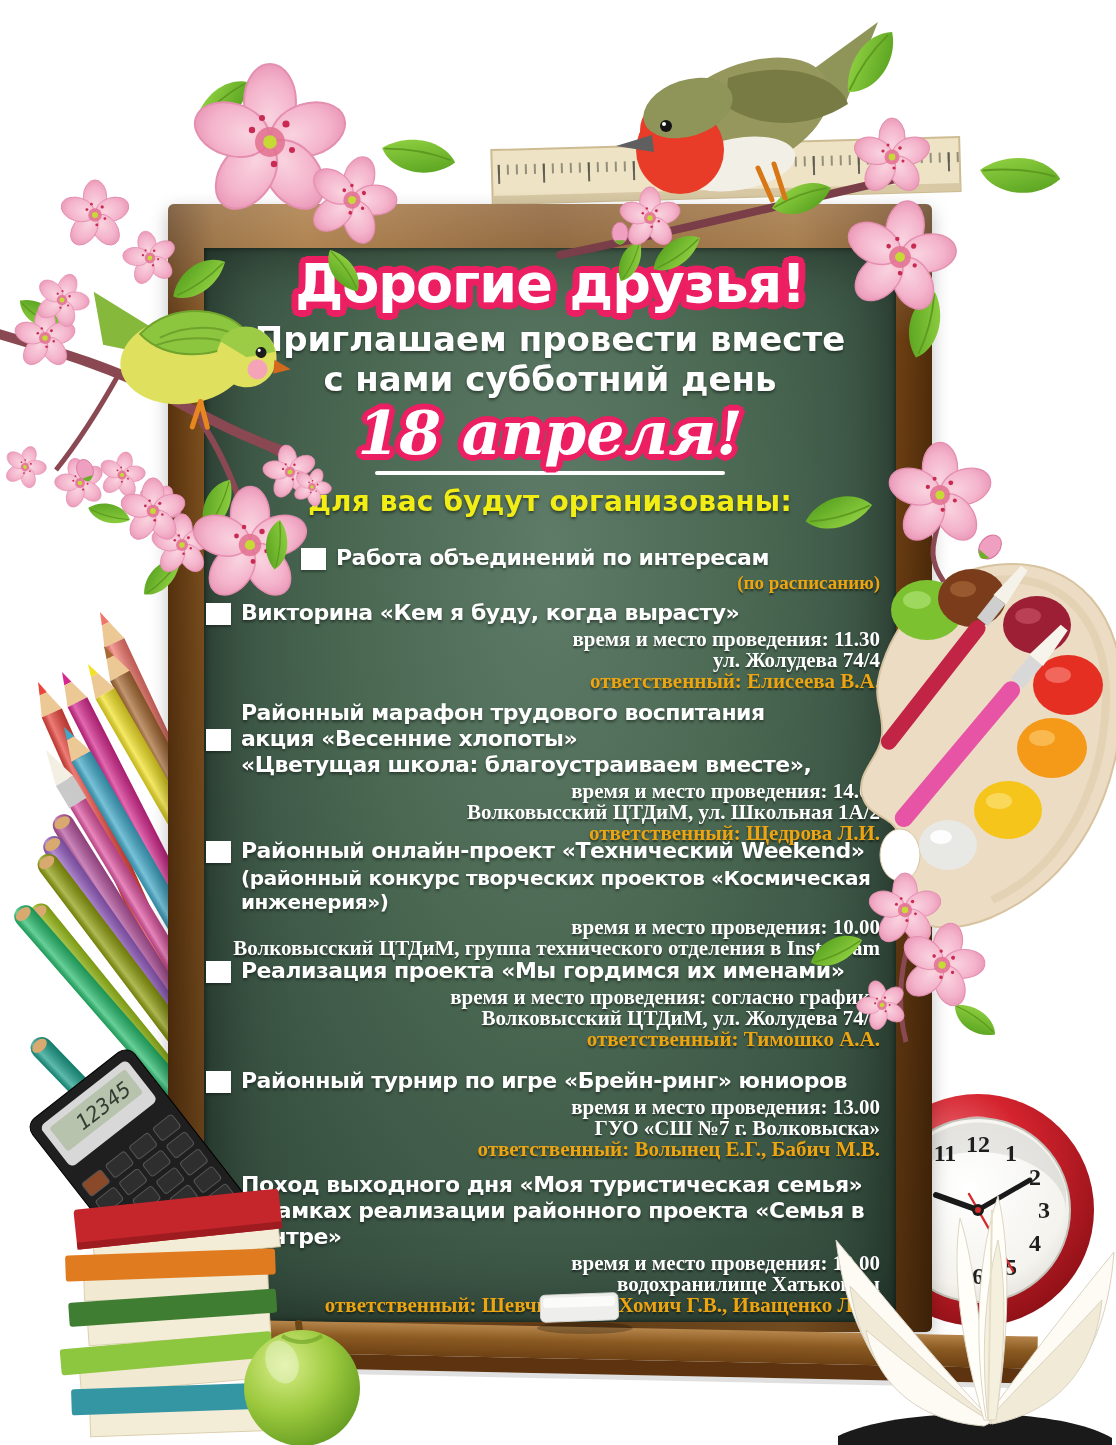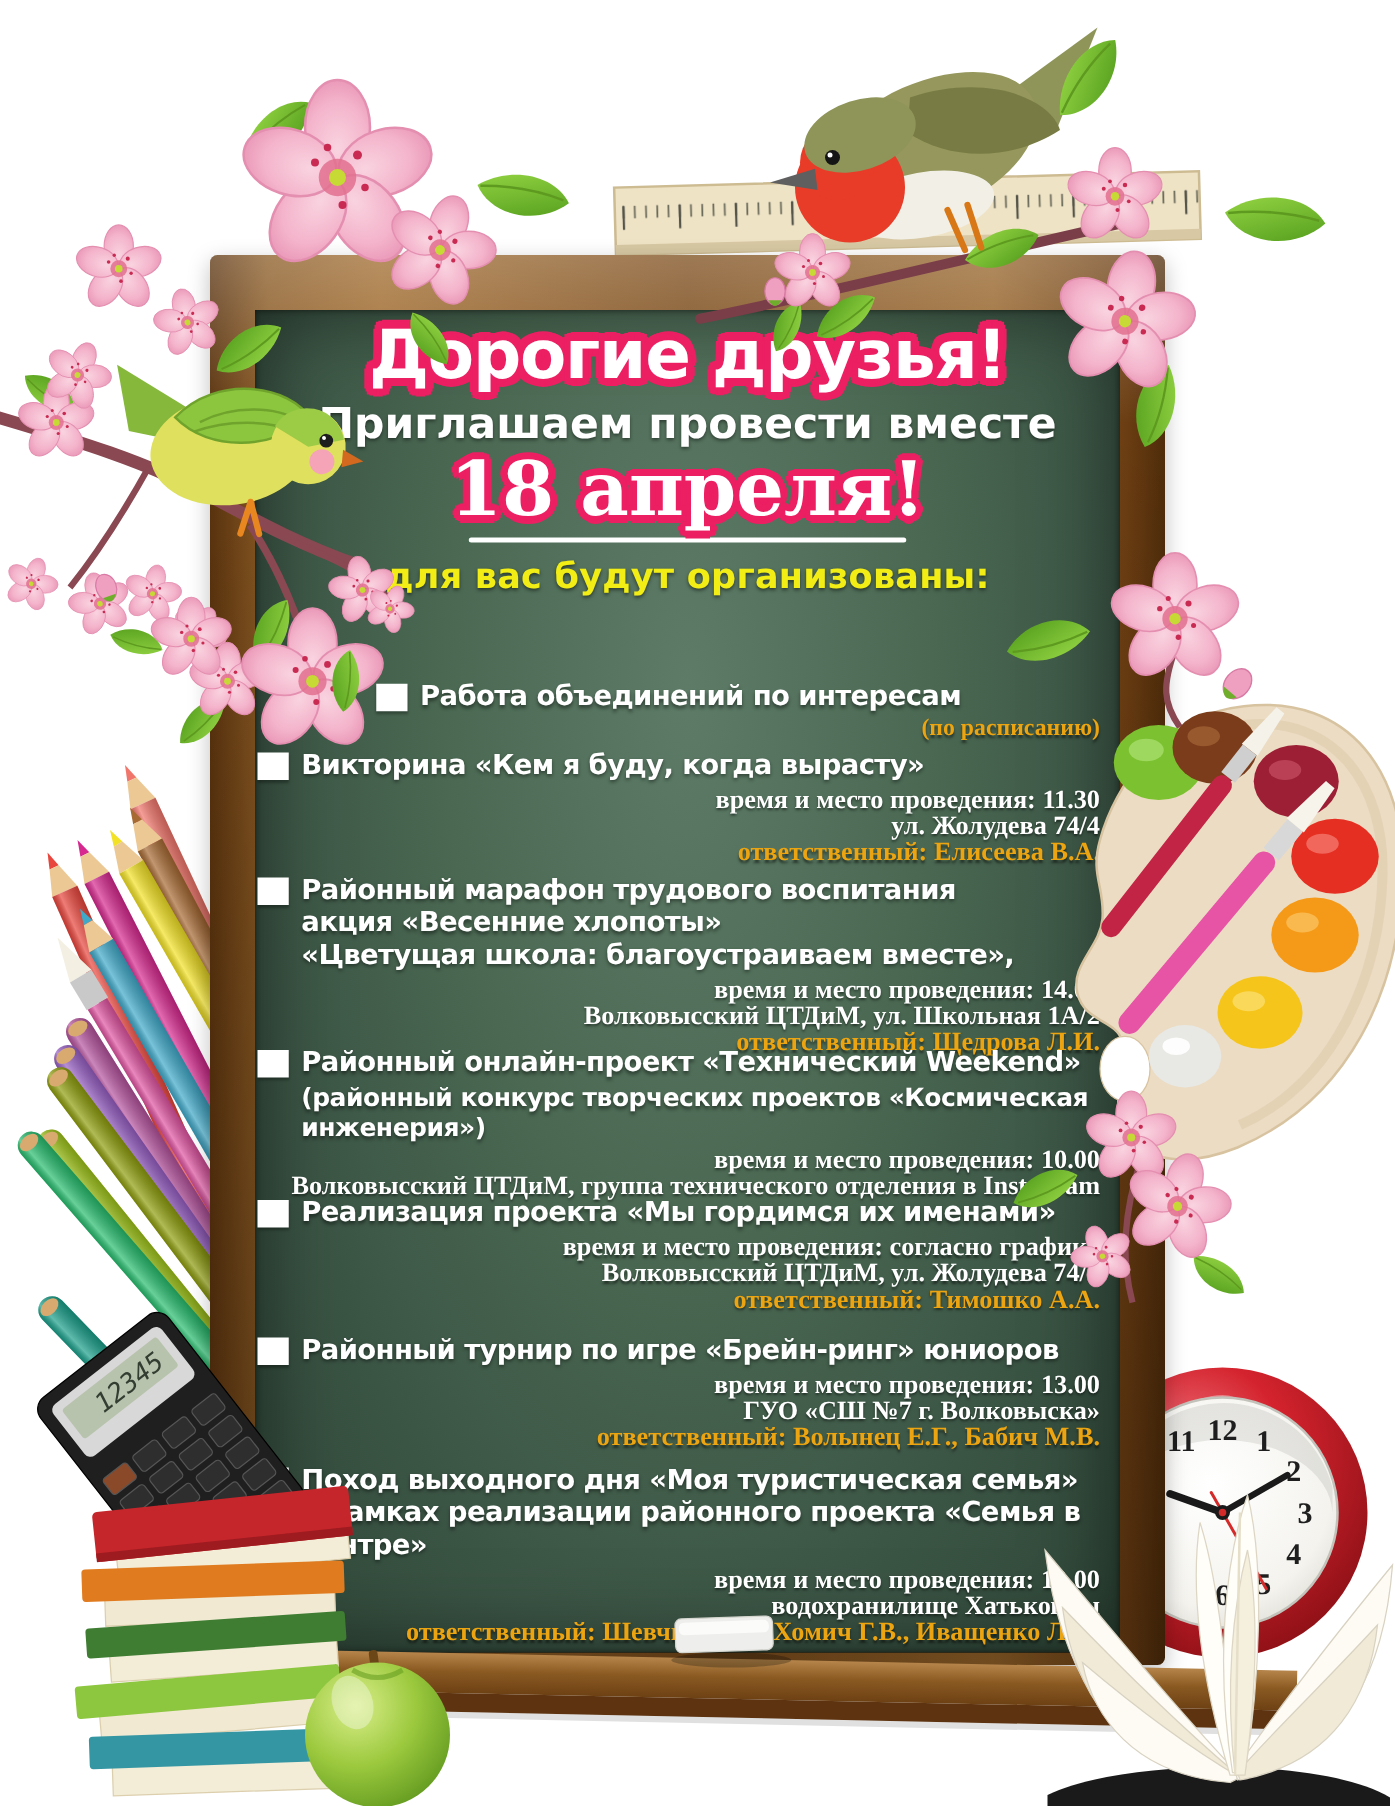--- a/index.html
+++ b/index.html
@@ -22,33 +22,33 @@
          box-shadow:inset 0 0 70px rgba(0,0,0,.5), inset 0 0 6px rgba(0,0,0,.6);z-index:2;}
   .content{position:absolute;inset:0;color:#fff;}
   .hdr{position:absolute;top:0;left:0;right:0;text-align:center;}
   .title{margin-top:8px;font-size:54px;font-weight:bold;letter-spacing:-1px;color:#fff;line-height:1.05;
     text-shadow:
      -5px -5px 0 var(--pk),5px -5px 0 var(--pk),-5px 5px 0 var(--pk),5px 5px 0 var(--pk),
      -7px 0 0 var(--pk),7px 0 0 var(--pk),0 -7px 0 var(--pk),0 7px 0 var(--pk),
      -6px -3px 0 var(--pk),-6px 3px 0 var(--pk),6px -3px 0 var(--pk),6px 3px 0 var(--pk),
      -3px -6px 0 var(--pk),-3px 6px 0 var(--pk),3px -6px 0 var(--pk),3px 6px 0 var(--pk);}
   .sub{font-size:34px;font-weight:bold;line-height:1.2;margin-top:6px;text-shadow:0 2px 3px rgba(0,0,0,.45);}
-  .date{display:inline-block;margin-top:2px;font-family:"DejaVu Serif",serif;font-weight:bold;
+  .date{display:inline-block;margin-top:2px;font-family:"DejaVu Serif",serif;font-style:italic;font-weight:bold;
     font-size:60px;line-height:1.05;color:#fff;
     text-shadow:
      -4px -4px 0 var(--pk),4px -4px 0 var(--pk),-4px 4px 0 var(--pk),4px 4px 0 var(--pk),
      -6px 0 0 var(--pk),6px 0 0 var(--pk),0 -6px 0 var(--pk),0 6px 0 var(--pk),
      -5px -2px 0 var(--pk),-5px 2px 0 var(--pk),5px -2px 0 var(--pk),5px 2px 0 var(--pk),
      -2px -5px 0 var(--pk),-2px 5px 0 var(--pk),2px -5px 0 var(--pk),2px 5px 0 var(--pk);}
   .date-underline{width:350px;height:4px;background:#fff;margin:6px auto 0 auto;border-radius:2px;}
   .intro{margin-top:10px;font-size:28px;font-weight:bold;color:var(--yellow);letter-spacing:.2px;
          text-shadow:0 2px 3px rgba(0,0,0,.5);}
   .ev{position:absolute;left:2px;right:16px;}
   .ev-title{display:flex;gap:10px;font-size:22px;font-weight:bold;letter-spacing:-.5px;line-height:26px;
-            color:#fff;text-shadow:0 2px 3px rgba(0,0,0,.45);}
+            color:#fff;text-shadow:0 2px 3px rgba(0,0,0,.45);align-items:center;}
   .bullet{width:25px;height:22px;background:#fff;flex:none;margin-top:2px;box-shadow:0 2px 2px rgba(0,0,0,.3);}
   .ind{margin-left:95px;}
   .ev-sub{font-size:20px;font-weight:bold;letter-spacing:-.4px;margin:2px 0 0 35px;color:#fff;
           text-shadow:0 2px 3px rgba(0,0,0,.45);}
   .ev-details{margin-top:3px;text-align:right;font-family:"Liberation Serif",serif;font-weight:bold;
               font-size:21px;line-height:21px;color:#fff;text-shadow:0 2px 2px rgba(0,0,0,.5);}
   .gold{color:var(--gold);}
   .note{margin-top:1px;text-align:right;font-family:"Liberation Serif",serif;font-weight:bold;
         font-size:19px;color:var(--gold);text-shadow:0 2px 2px rgba(0,0,0,.5);}
   #deco-front{z-index:3;}
@@ -146,20 +146,21 @@
   </svg>
 
   <div class="board">
     <div class="green">
       <div class="content">
 
         <div class="hdr">
           <div class="title">Дорогие друзья!</div>
           <div class="sub">
             <div>Приглашаем провести вместе</div>
+            <div>с нами субботний день</div>
           </div>
           <div>
             <span class="date">18 апреля!</span>
             <div class="date-underline"></div>
           </div>
           <div class="intro">для вас будут организованы:</div>
         </div>
 
         <div class="ev" style="top:297px">
           <div class="ev-title ind">

